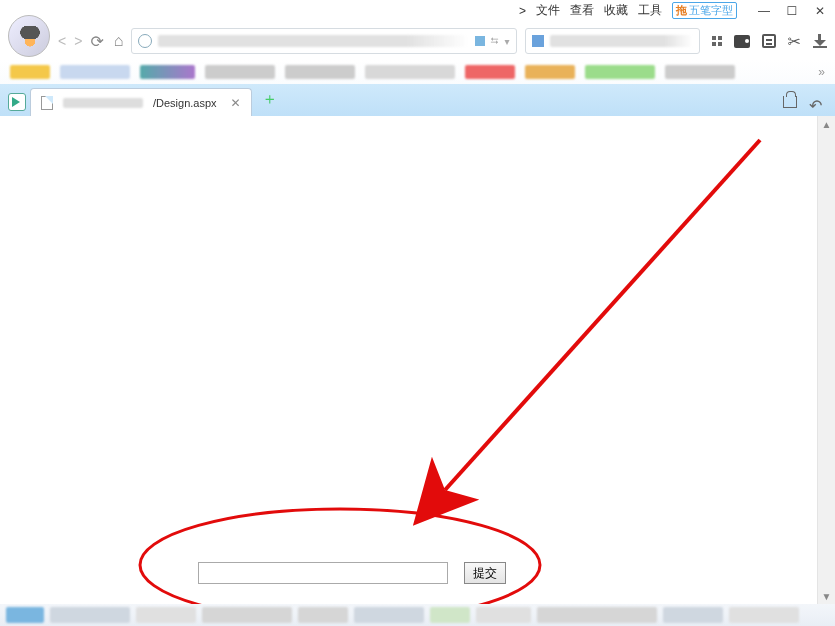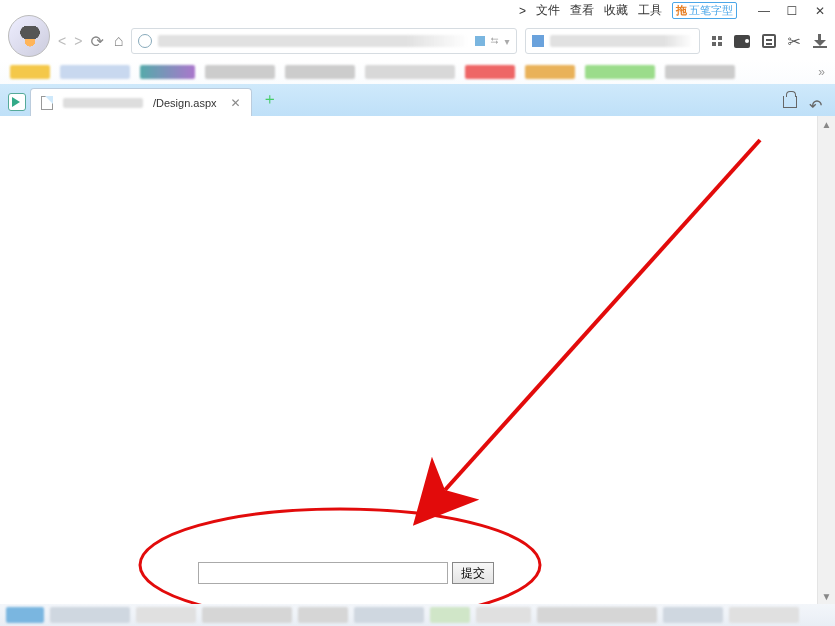--- a/index.html
+++ b/index.html
@@ -68,21 +68,21 @@
 .tab .close { color: #888; font-size: 12px; margin-left: 4px; }
 .newtab { font-size: 16px; color: #4c6; margin: 0 6px 6px; }
 .tabstrip .right-tools { margin-left: auto; display: flex; gap: 12px; margin-bottom: 6px; color: #666; font-size: 16px; }
 .bag-icon { width: 14px; height: 12px; border: 1.5px solid #666; border-top: none; position: relative; }
 .bag-icon::before { content: ""; position: absolute; top: -5px; left: 2px; width: 8px; height: 5px; border: 1.5px solid #666; border-bottom: none; border-radius: 4px 4px 0 0; }
 .undo-icon { position: relative; width: 18px; height: 14px; }
 .undo-icon::after { content: "↶"; font-size: 16px; position: absolute; }
 
 
 .page { position: absolute; top: 116px; left: 0; right: 18px; bottom: 22px; background: #fff; overflow: hidden; }
-.form-area { position: absolute; left: 198px; top: 446px; display: flex; gap: 4px; align-items: center; }
+.form-area { position: absolute; left: 198px; top: 446px; display: flex; gap: 16px; align-items: center; }
 .text-input { width: 250px; height: 22px; border: 1px solid #aaa; background: #fff; }
 .submit-btn { height: 22px; padding: 0 8px; border: 1px solid #888; background: linear-gradient(#f8f8f8,#e4e4e4); font-size: 12px; cursor: pointer; }
 
 
 .vscroll { position: absolute; right: 0; top: 116px; width: 18px; bottom: 22px; background: #f1f1f1; border-left: 1px solid #e4e4e4; }
 .vscroll .up, .vscroll .down { height: 16px; display: flex; align-items: center; justify-content: center; color: #888; font-size: 10px; }
 .vscroll .down { position: absolute; bottom: 0; width: 100%; }
 
 
 .annot { position: absolute; inset: 0; pointer-events: none; }

